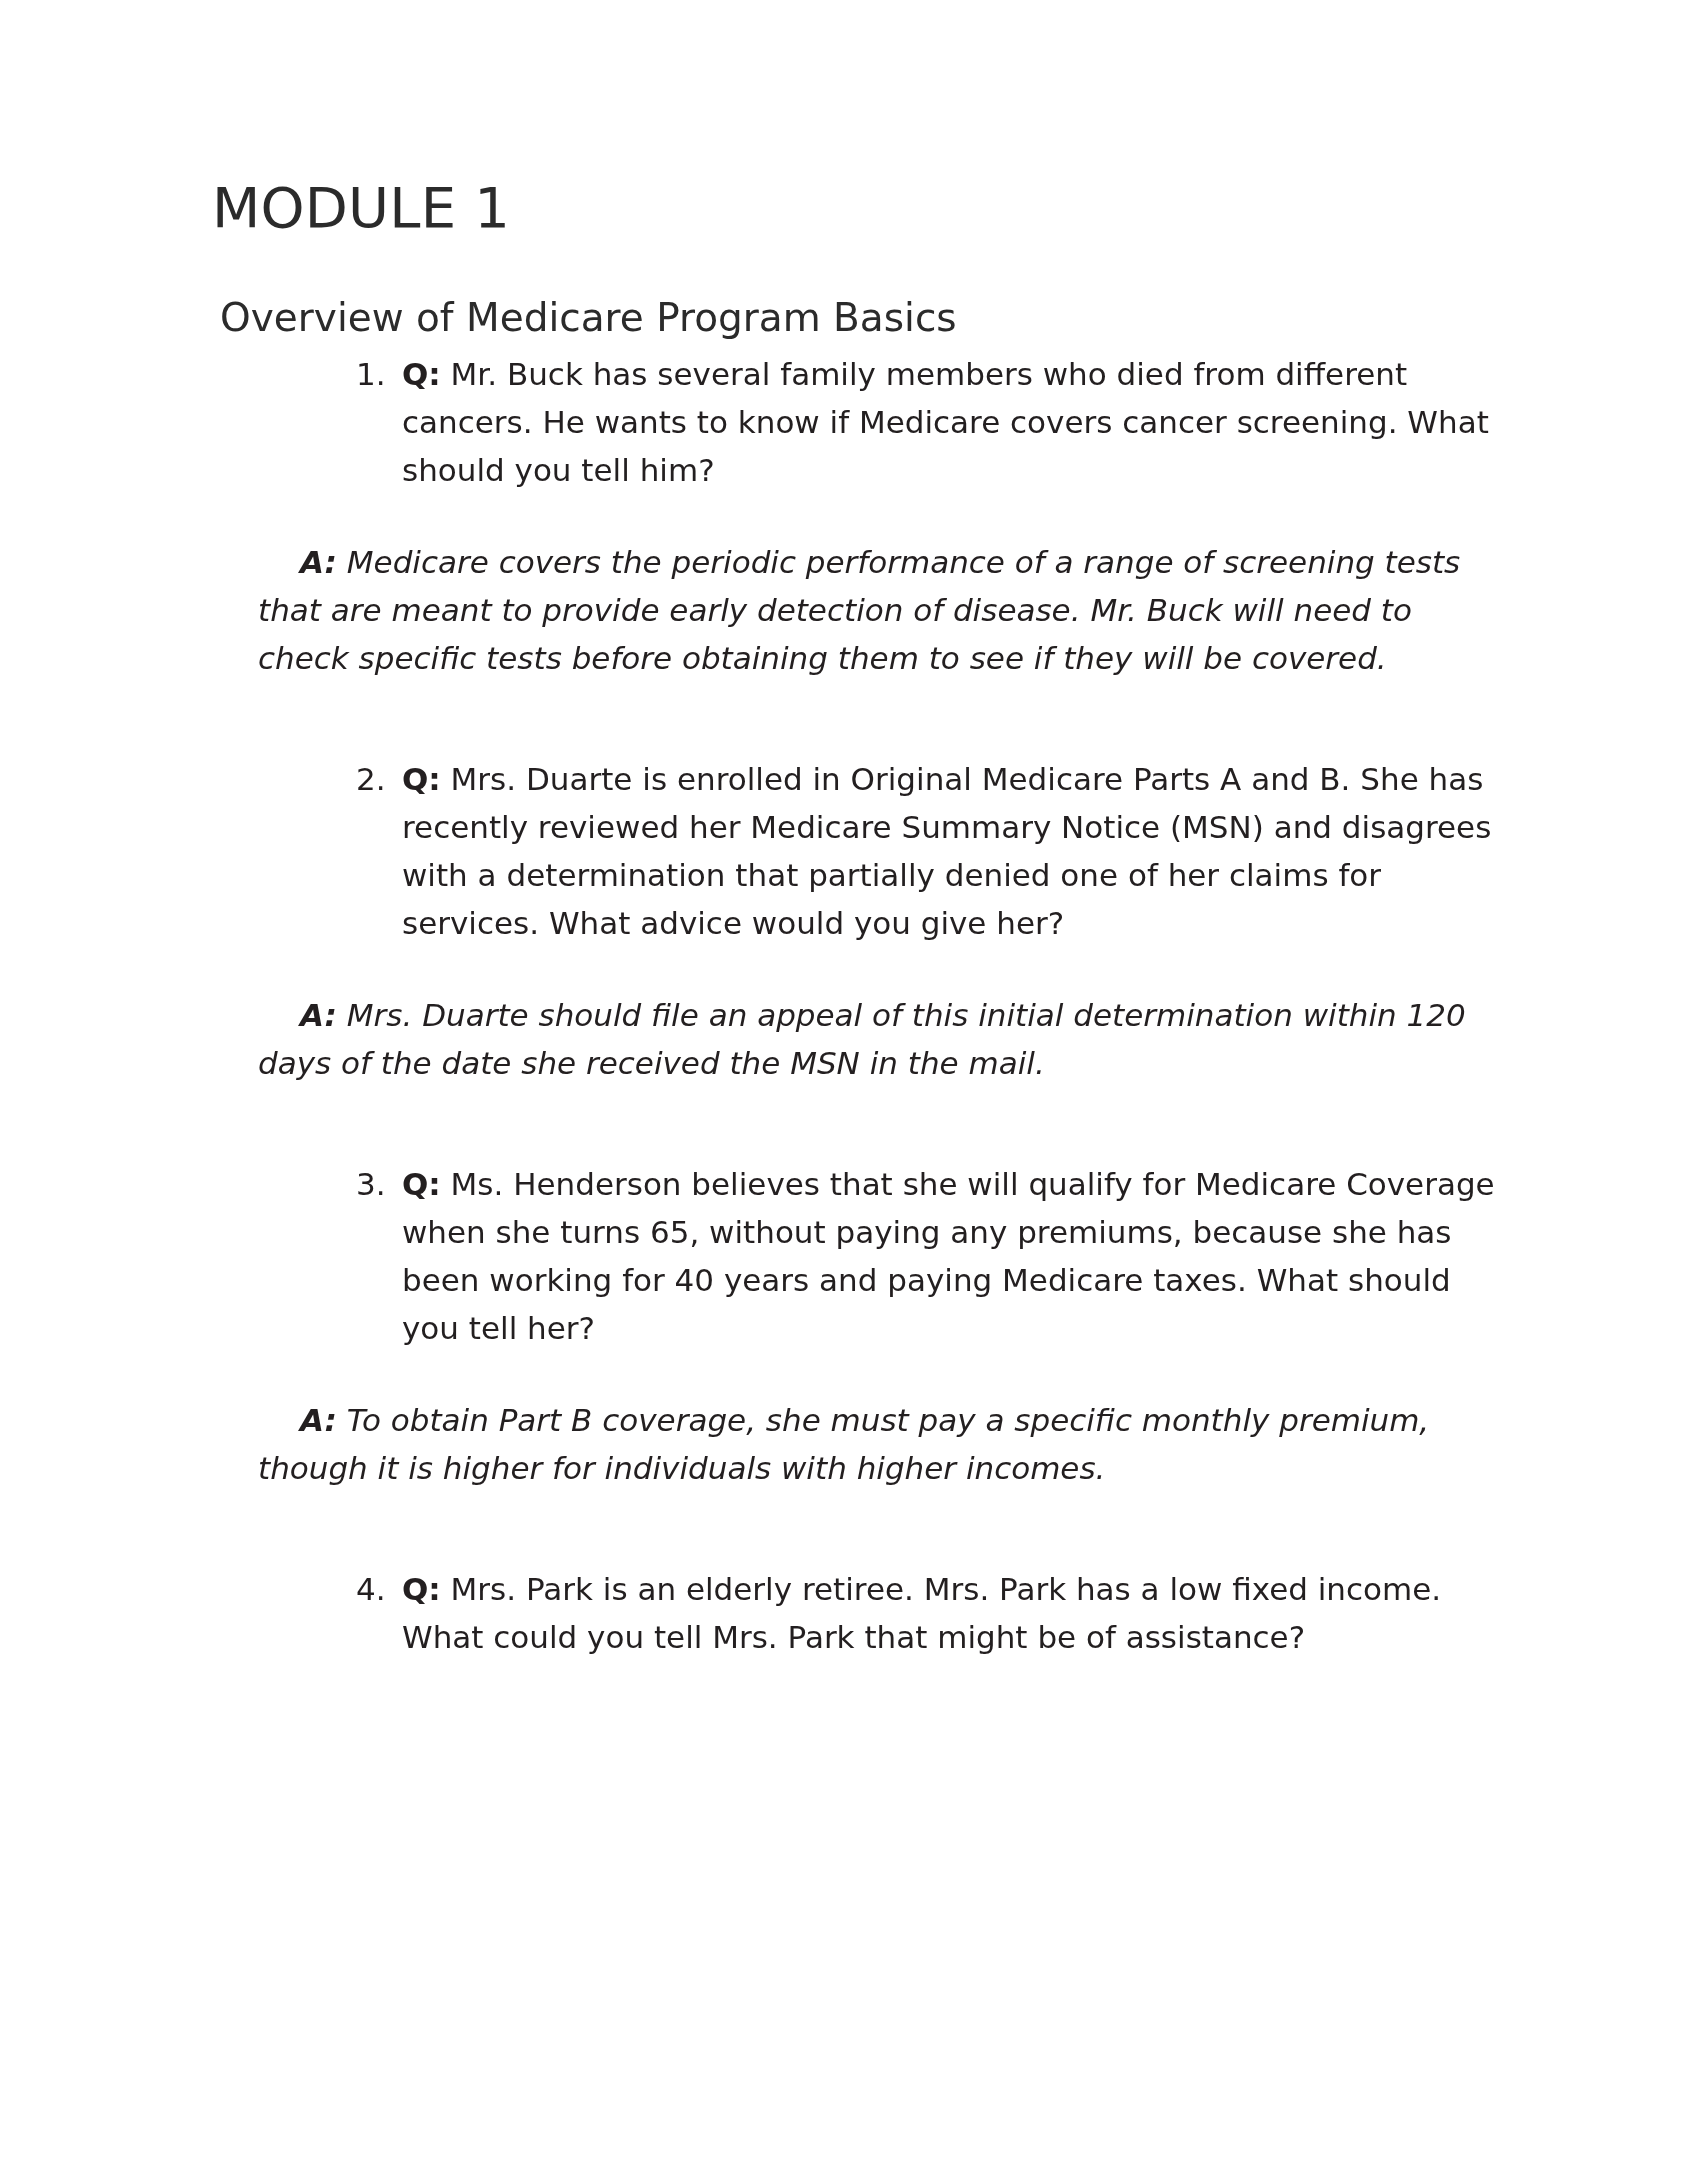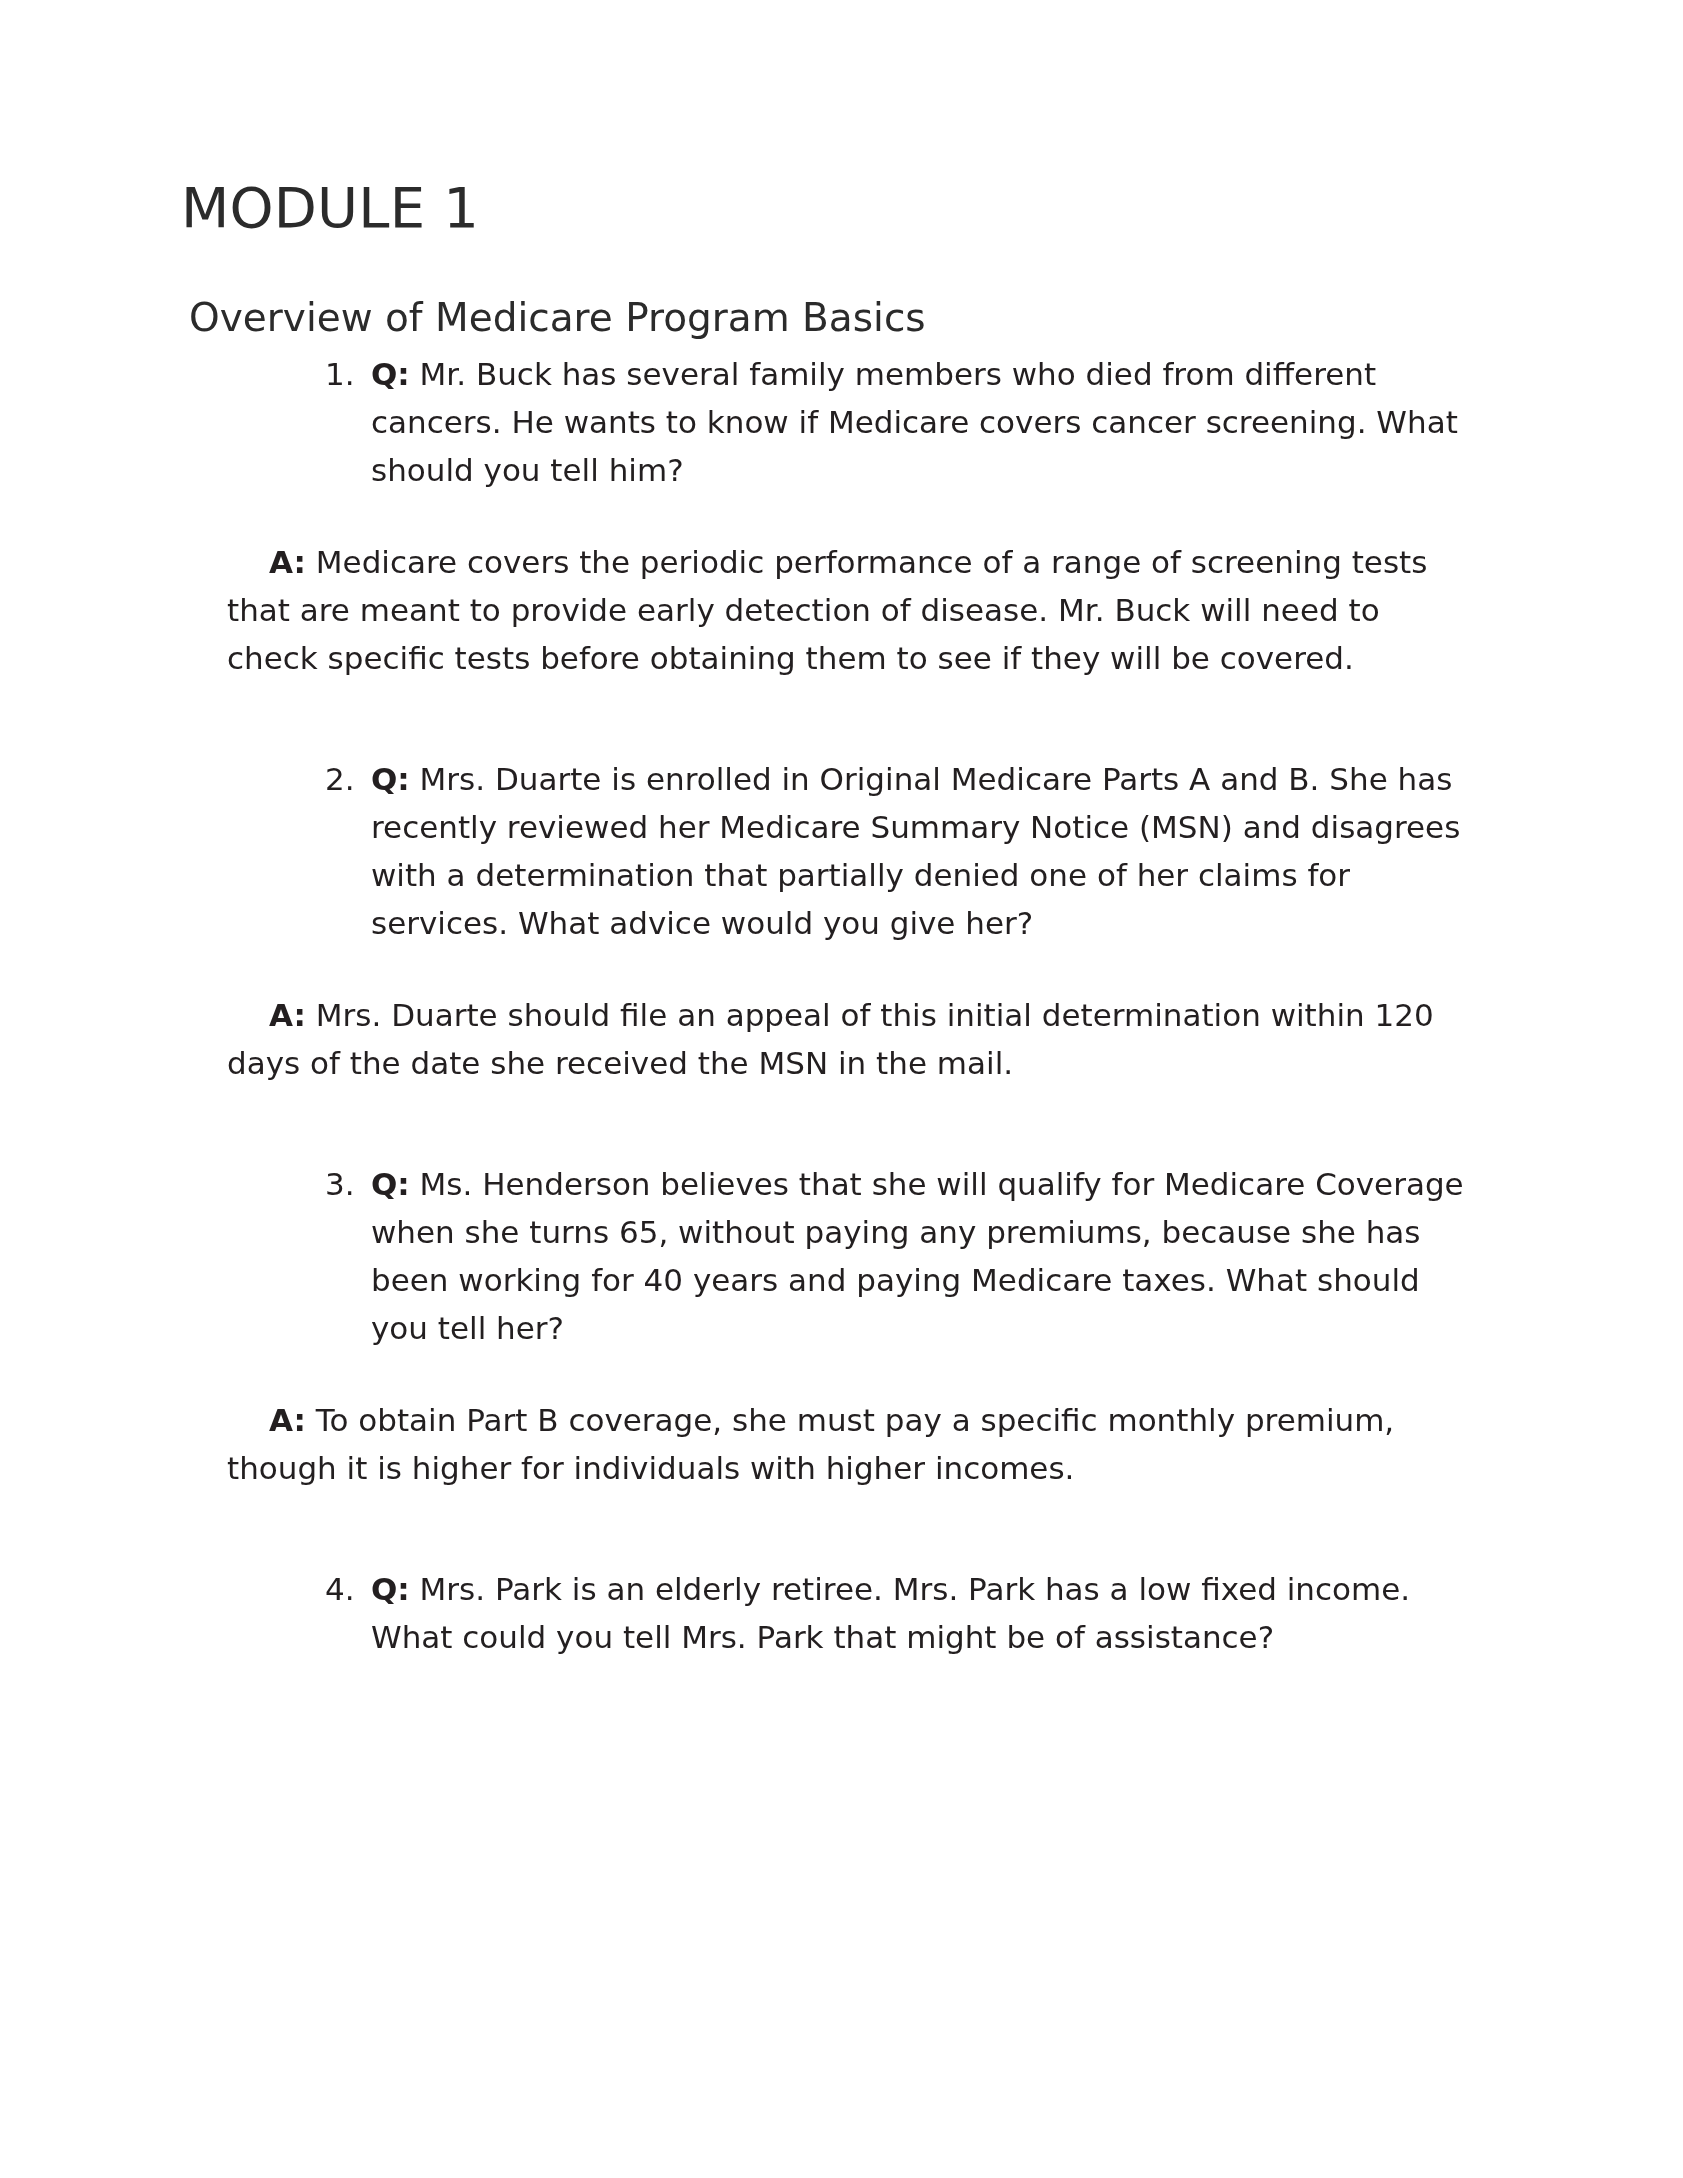--- a/index.html
+++ b/index.html
@@ -19,21 +19,21 @@
   .page {
     position: relative;
     width: 1683px;
     height: 2178px;
     background: #ffffff;
     box-sizing: border-box;
   }
 
   .content {
     position: absolute;
-    left: 181px;
+    left: 212px;
     top: 174px;
     width: 1287px;
   }
 
   
   .doc-title {
     font-family: "DejaVu Sans", sans-serif;
     font-size: 56px;
     font-weight: 400;
     line-height: 1.22;
@@ -113,21 +113,21 @@
     font-weight: 400;
     color: #231f20;
     max-width: 1287px;
   }
 
   .qa-block + .qa-block {
     margin-top: 73px;
   }
 
   
-  .qa-block .answer { margin-top: 44px; }
+  .qa-block .answer { margin-top: 44px; font-style: italic; }
 </style>
 </head>
 <body>
 
 <div class="page">
   <div class="content">
 
     <h1 class="doc-title">MODULE 1</h1>
 
     <h2 class="section-heading">Overview of Medicare Program Basics</h2>

